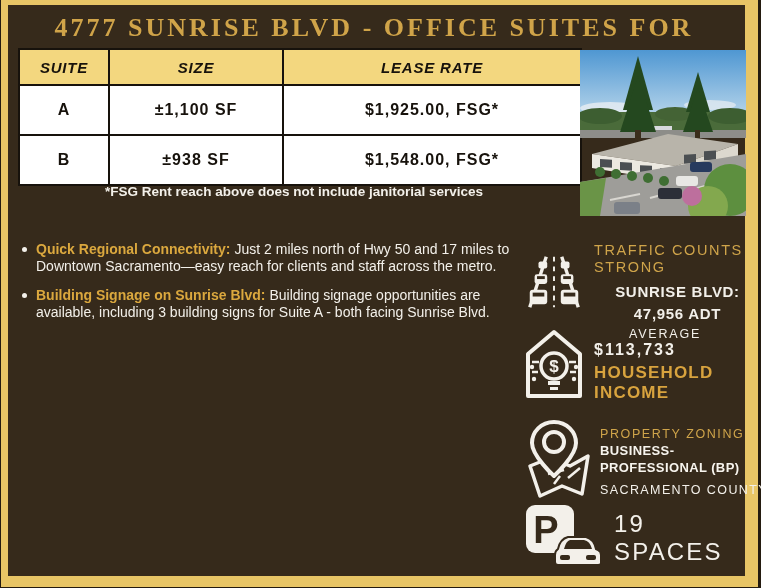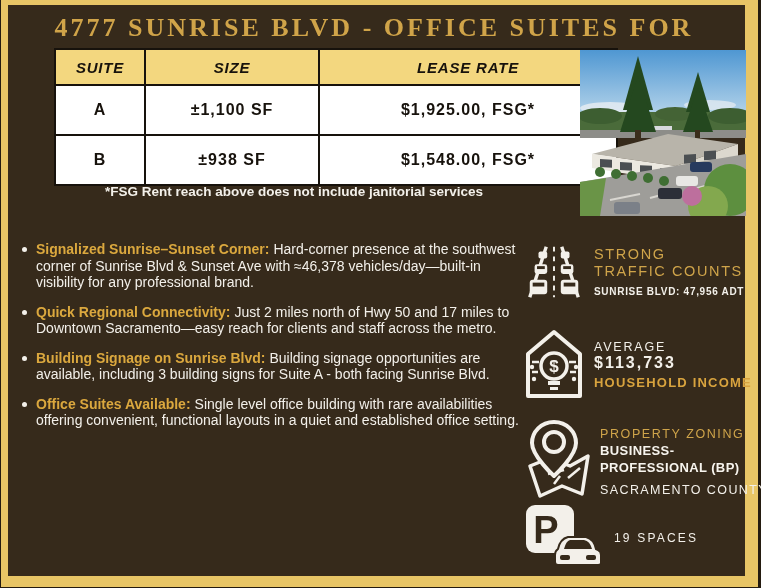--- a/index.html
+++ b/index.html
@@ -7,21 +7,21 @@
         font-family:"Liberation Sans",sans-serif;}
   .gold-frame{position:absolute;left:1px;top:0;right:3px;bottom:1px;background:#e8c566;}
   .inner-bg{position:absolute;left:8px;top:5px;right:16px;bottom:12px;background:#362a1b;}
 
   .page-title{position:absolute;left:12px;top:13px;width:724px;text-align:center;
     font-family:"Liberation Serif",serif;font-weight:bold;font-size:26px;letter-spacing:3px;
     color:#d0a449;}
 
   
   .lease-table{position:absolute;left:18px;top:48px;border-collapse:collapse;
-    background:#ec4899;border:2px solid #17120c;margin-left:36px;}
+    background:#ec4899;border:2px solid #17120c;}
   .lease-table th{background:#f3d77f;color:#17120c;font-style:italic;font-weight:bold;
     font-size:15px;letter-spacing:.8px;border:2px solid #17120c;height:32px;}
   .lease-table td{background:#ffffff;color:#17120c;font-weight:bold;font-size:16px;
     letter-spacing:1px;border:2px solid #17120c;height:46px;text-align:center;}
   .col-suite{width:86px;}.col-size{width:170px;}.col-rate{width:294px;}
 
   .footnote{position:absolute;left:18px;top:184px;width:552px;text-align:center;
     color:#f3f0ea;font-weight:bold;font-size:13.5px;}
 
   .highlights-heading{position:absolute;left:16px;top:201px;
@@ -40,30 +40,30 @@
 
   
   .stat{position:absolute;display:flex;align-items:center;}
   .stat-traffic{left:522px;top:242px;}
   .stat-income{left:522px;top:324px;}
   .stat-zoning{left:524px;top:418px;}
   .stat-parking{left:524px;top:503px;}
   .stat .icon-box{flex:0 0 auto;}
   .stat .txt{margin-left:8px;}
   .gold-big{color:#cfa44a;font-size:14.5px;letter-spacing:1.6px;line-height:1.18;}
-  .white-small{color:#f3f0ea;font-weight:bold;font-size:10px;letter-spacing:.7px;line-height:1.45;}
+  .white-small{color:#f3f0ea;font-weight:bold;font-size:15px;letter-spacing:.7px;line-height:1.45;text-align:center;}
   .traffic-sub{margin-top:5px;}
-  .inc-avg{color:#f3f0ea;font-size:12.5px;letter-spacing:1.8px;}
+  .inc-avg{color:#f3f0ea;font-size:12.5px;letter-spacing:1.8px;margin-left:35px;}
   .inc-amt{color:#f3f0ea;font-weight:bold;font-size:16px;letter-spacing:2px;line-height:1.15;}
   .inc-mile{color:#f3f0ea;font-size:14px;letter-spacing:1.6px;line-height:1.2;}
-  .inc-hh{color:#d8a33e;font-weight:bold;font-size:13px;letter-spacing:1.2px;margin-top:3px;}
+  .inc-hh{color:#d8a33e;font-weight:bold;font-size:17px;letter-spacing:1.2px;margin-top:3px;}
   .zon-label{color:#cfa44a;font-size:12.5px;letter-spacing:1.6px;}
   .zon-value{color:#f7f4ee;font-weight:bold;font-size:13px;letter-spacing:.4px;width:178px;line-height:1.25;margin-top:2px;}
   .zon-county{color:#f3f0ea;font-size:12.5px;letter-spacing:1.4px;margin-top:7px;}
-  .park-value{color:#f3f0ea;font-size:12px;letter-spacing:2.2px;margin-left:12px;}
+  .park-value{color:#f3f0ea;font-size:24px;letter-spacing:2.2px;margin-left:12px;}
 </style>
 </head>
 <body>
 
 <div class="page">
   <div class="gold-frame"></div>
   <div class="inner-bg"></div>
 
   <div class="page-title">4777 SUNRISE BLVD - OFFICE SUITES FOR LEASE</div>
 
@@ -84,24 +84,22 @@
       <td>±938 SF</td>
       <td>$1,548.00, FSG*</td>
     </tr>
   </tbody>
     </table>
 
   <div class="footnote">*FSG Rent reach above does not include janitorial services</div>
 
 
   <ul class="bullets">
-    <li><span class="bullet-title">Signalized Sunrise–Sunset Corner:</span><span>Hard-corner presence at the southwest corner of Sunrise Blvd &amp; Sunset Ave with ≈46,378 vehicles/day—built-in visibility for any professional brand.</span></li>
     <li><span class="bullet-title">Quick Regional Connectivity:</span><span>Just 2 miles north of Hwy 50 and 17 miles to Downtown Sacramento—easy reach for clients and staff across the metro.</span></li>
     <li><span class="bullet-title">Building Signage on Sunrise Blvd:</span><span>Building signage opportunities are available, including 3 building signs for Suite A - both facing Sunrise Blvd.</span></li>
-    <li><span class="bullet-title">Office Suites Available:</span><span>Single level office building with rare availabilities offering convenient, functional layouts in a quiet and established office setting.</span></li>
   </ul>
 
   <div class="photo">
     <svg width="166" height="166" viewBox="0 0 166 166">
       <defs>
         <linearGradient id="sky" x1="0" y1="0" x2="0" y2="1">
           <stop offset="0" stop-color="#4f97d2"></stop>
             <stop offset="1" stop-color="#c4ddee"></stop>
         </linearGradient>
       </defs>
@@ -179,22 +177,22 @@
         </g>
         <g fill="#362a1b">
           <rect x="15.5" y="24" width="8" height="3"></rect>
           <rect x="42.5" y="24" width="8" height="3"></rect>
           <rect x="11" y="41" width="12" height="4"></rect>
           <rect x="43" y="41" width="12" height="4"></rect>
         </g>
       </svg>
     </div>
     <div class="txt">
+      <div class="gold-big">TRAFFIC COUNTS</div>
       <div class="gold-big">STRONG</div>
-      <div class="gold-big">TRAFFIC COUNTS</div>
       <div class="white-small traffic-sub">SUNRISE BLVD: 47,956 ADT</div>
     </div>
   </div>
 
   <div class="stat stat-income">
     <div class="icon-box">
       <svg width="64" height="78" viewBox="0 0 64 78">
         <path d="M6,30 L32,8 L58,30 L58,72 L6,72 Z" stroke="#f3f0ea" stroke-width="4" fill="none" stroke-linejoin="round"></path>
         <circle cx="32" cy="42" r="13" stroke="#f3f0ea" stroke-width="3.5" fill="none"></circle>
         <text x="32" y="48" text-anchor="middle" font-family="Liberation Sans, sans-serif" font-size="17" font-weight="bold" fill="#f3f0ea">$</text>

